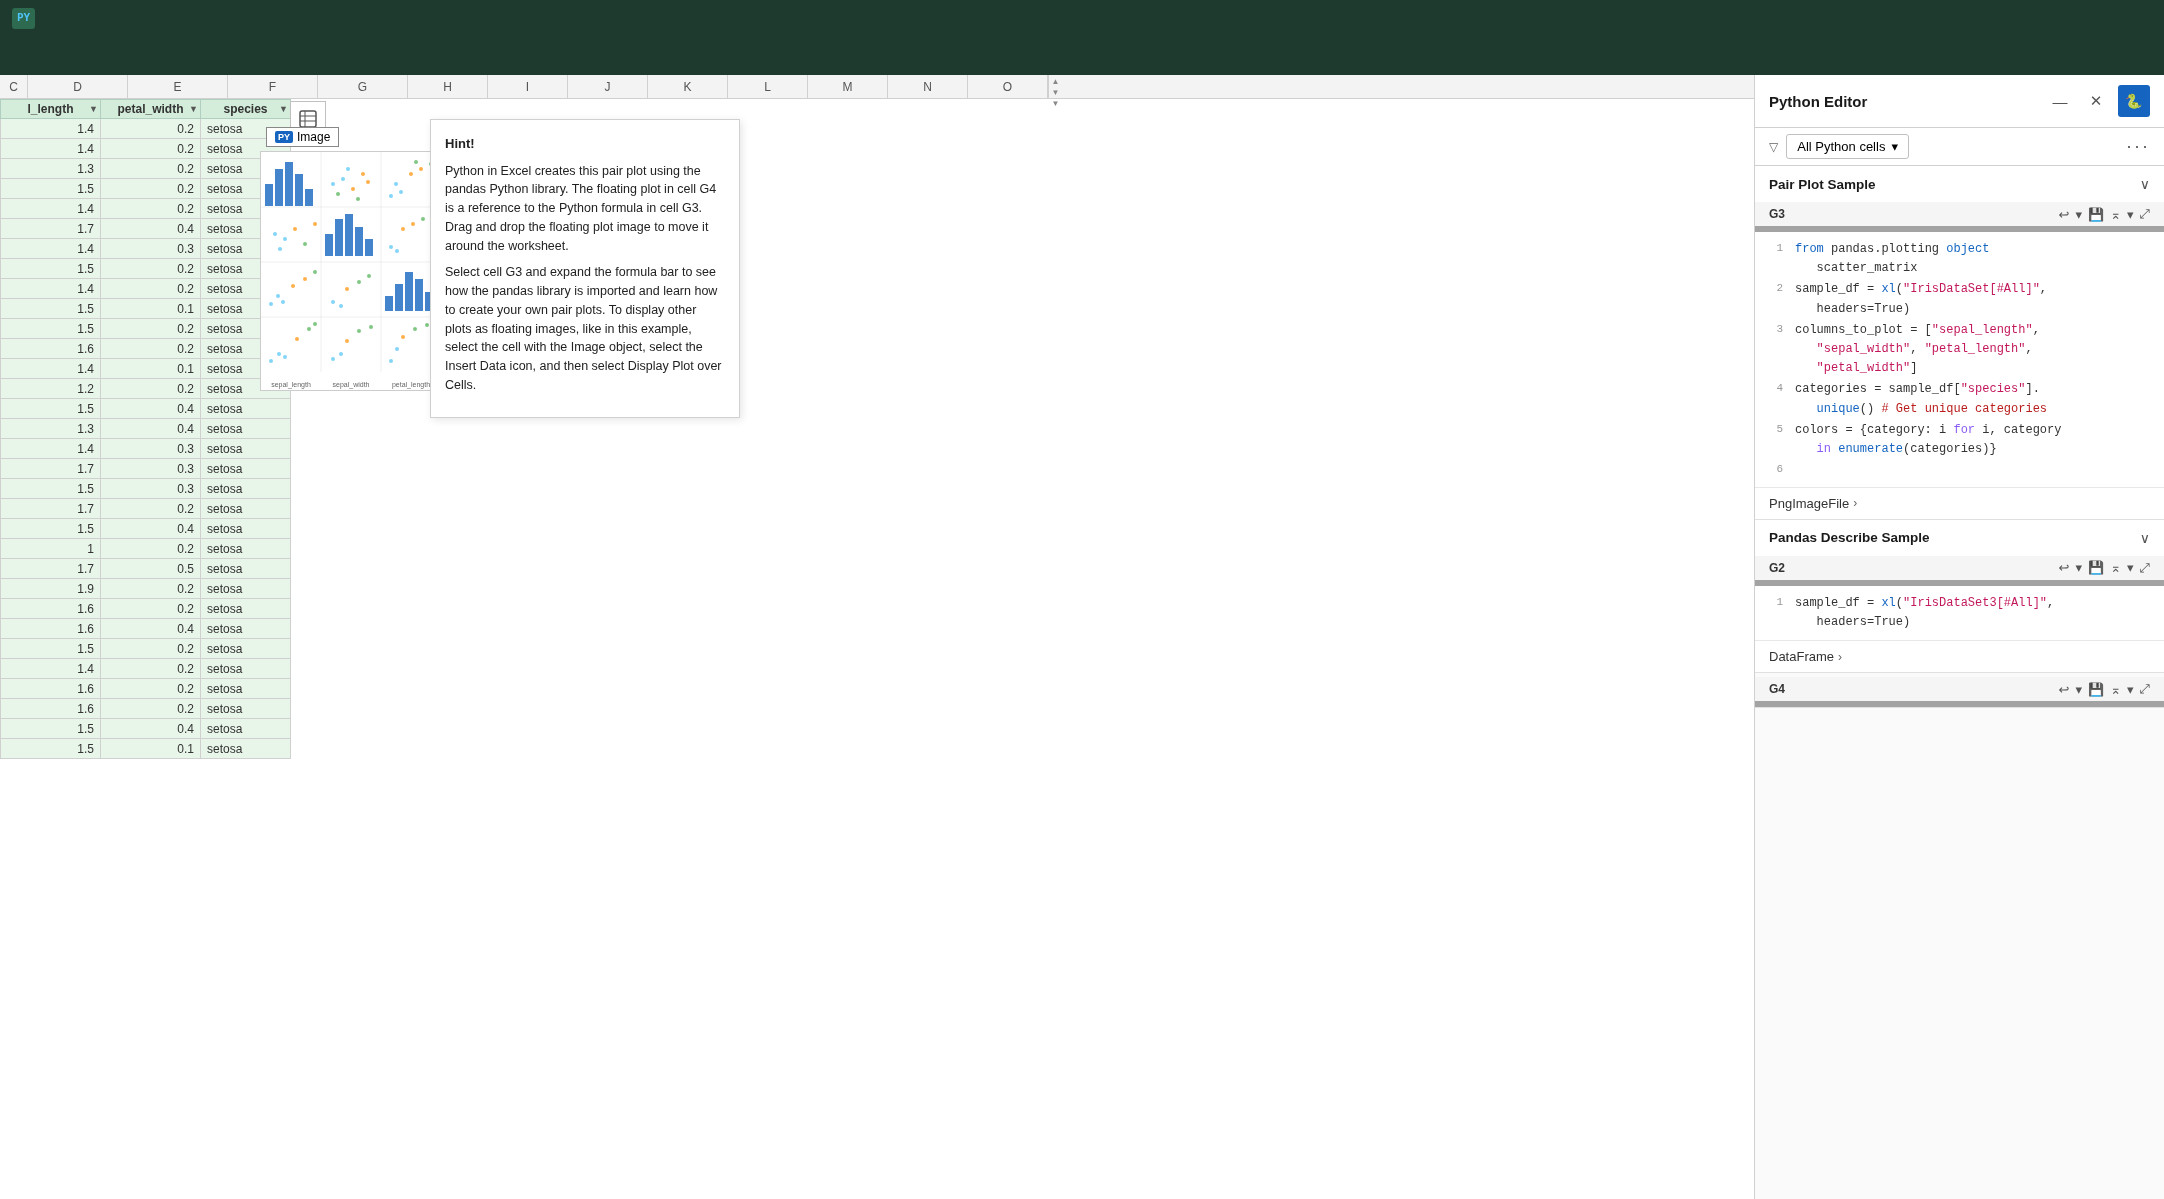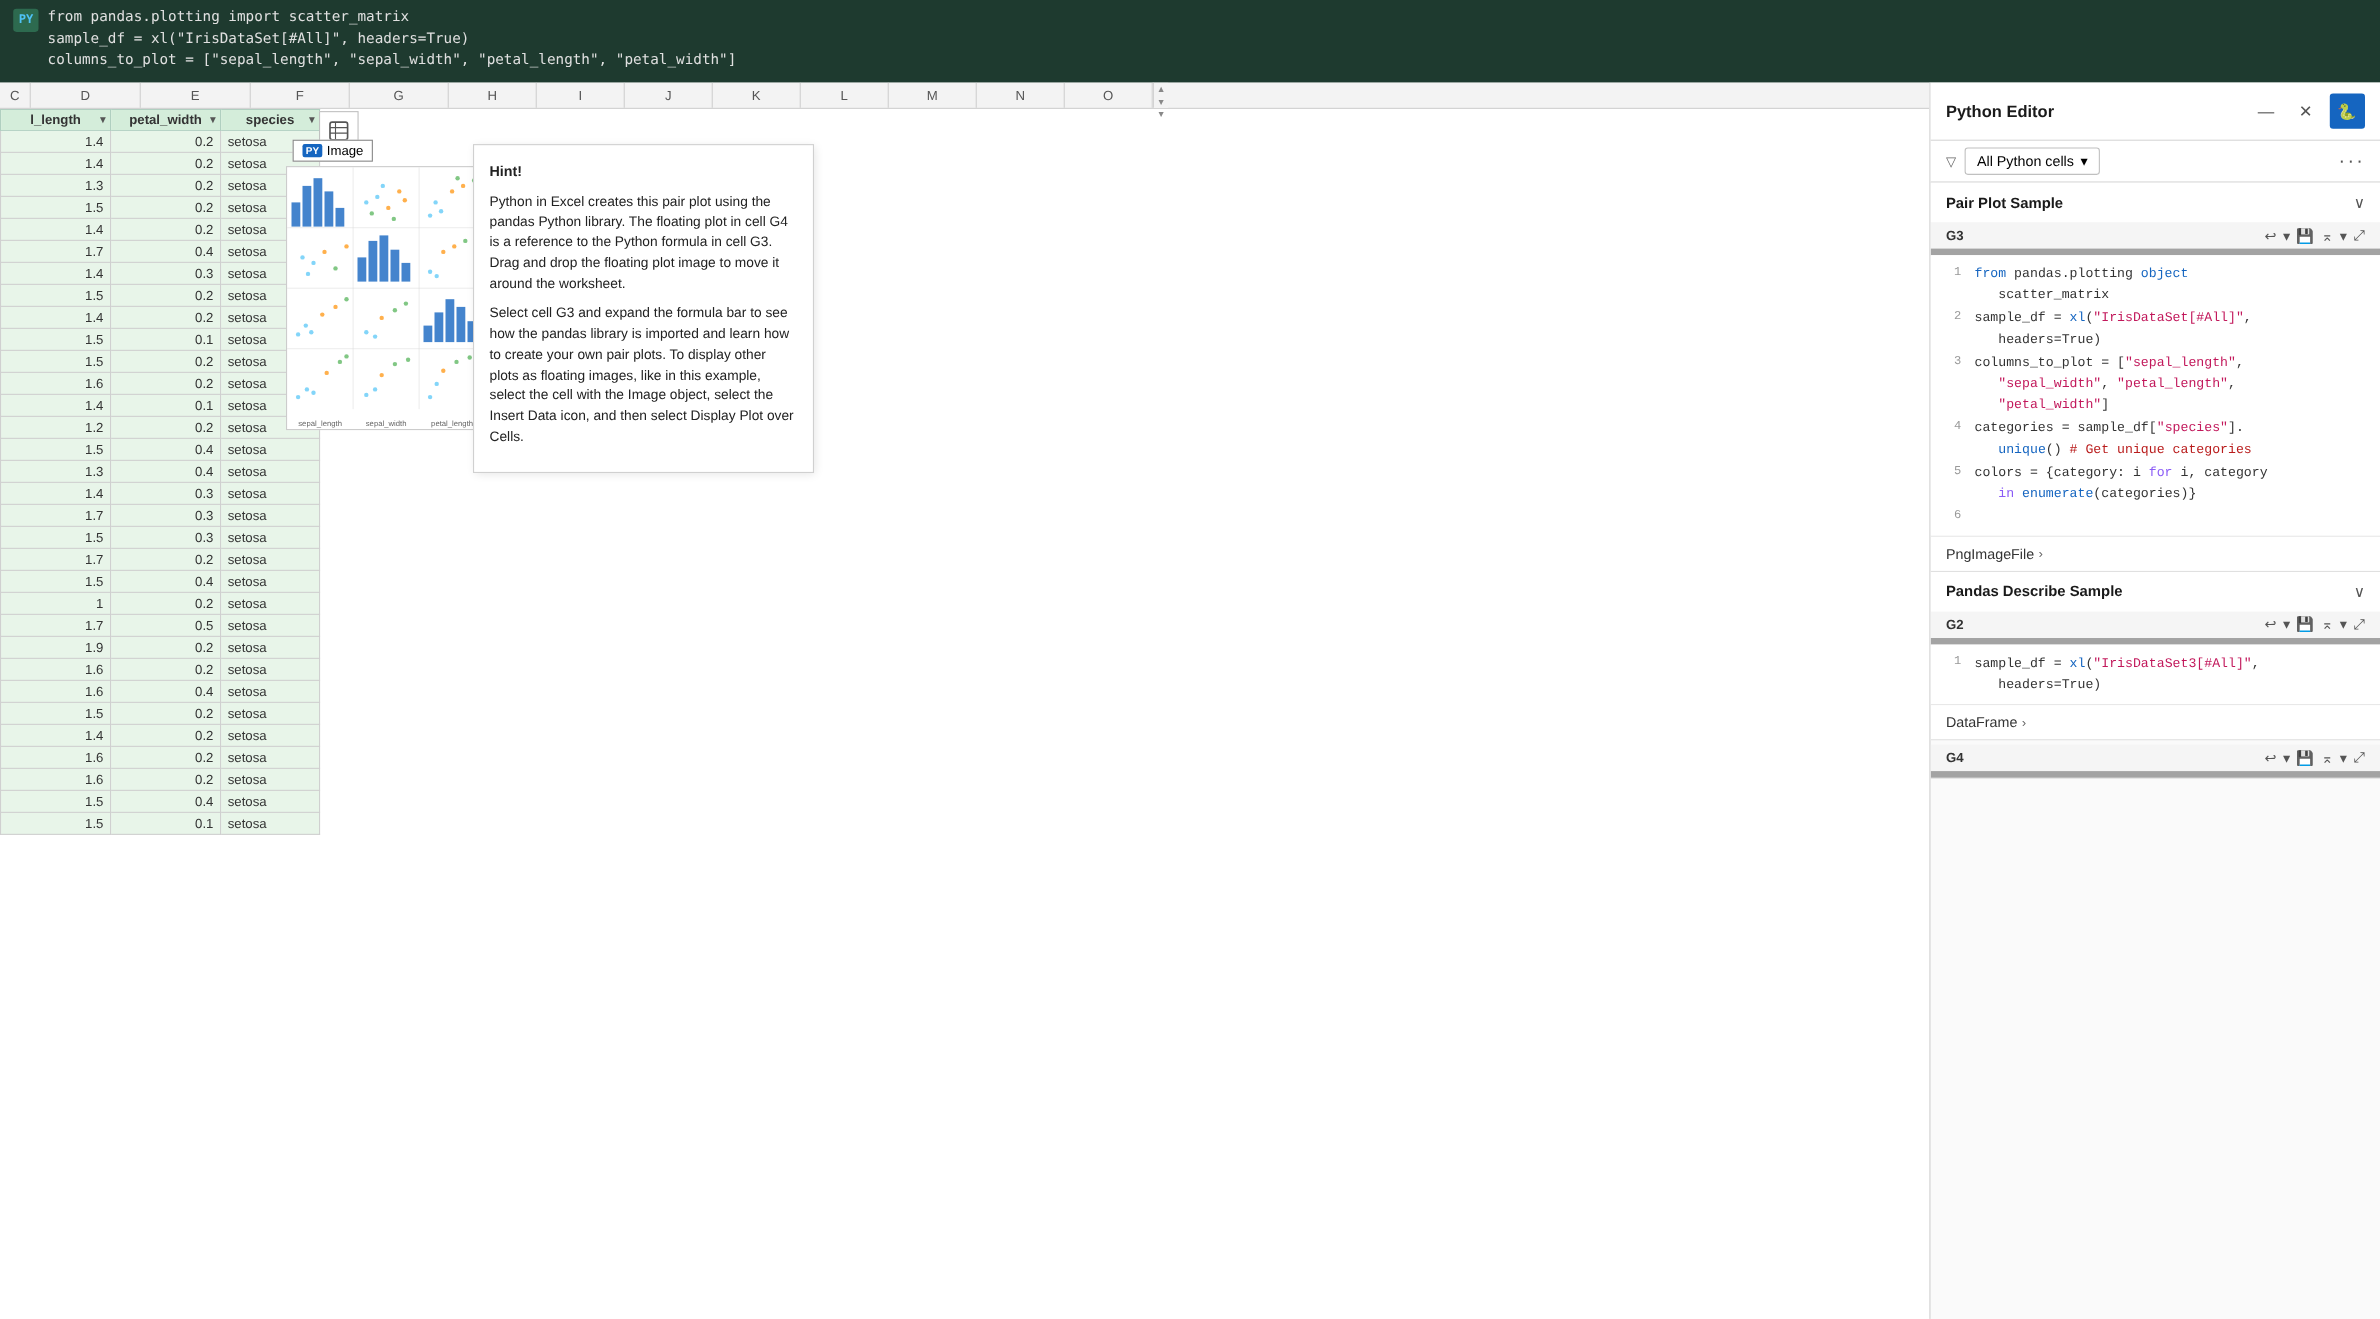--- a/index.html
+++ b/index.html
@@ -169,21 +169,21 @@
       color: #fff;
       font-size: 9px;
       font-weight: bold;
       padding: 1px 3px;
       border-radius: 2px;
     }
 
     
     .hint-box {
       position: absolute;
-      top: 32px;
+      top: 20px;
       left: 430px;
       width: 310px;
       background: #fff;
       border: 1px solid #d0d0d0;
       padding: 14px;
       font-size: 12.5px;
       line-height: 1.5;
       color: #222;
       box-shadow: 2px 2px 8px rgba(0,0,0,0.1);
     }
@@ -396,23 +396,20 @@
     .cw-l { width: 80px; }
     .cw-m { width: 80px; }
     .cw-n { width: 80px; }
     .cw-o { width: 80px; }
   </style>
 </head>
 <body>
 
 <div class="formula-bar">
   <div class="py-badge">PY</div>
-  <div class="formula-text">from pandas.plotting import scatter_matrix
-sample_df = xl("IrisDataSet[#All]", headers=True)
-columns_to_plot = ["sepal_length", "sepal_width", "petal_length", "petal_width"]</div>
 </div>
 
 <div class="main-content">
 
   <div class="spreadsheet">
 
     <div class="col-headers">
       <div class="col-header cw-c">C</div>
       <div class="col-header cw-d">D</div>
       <div class="col-header cw-e">E</div>

